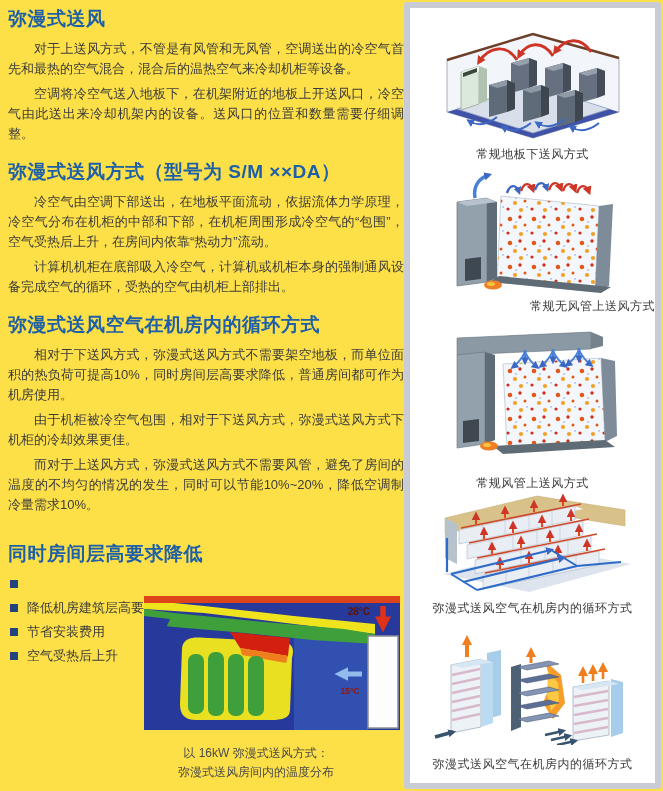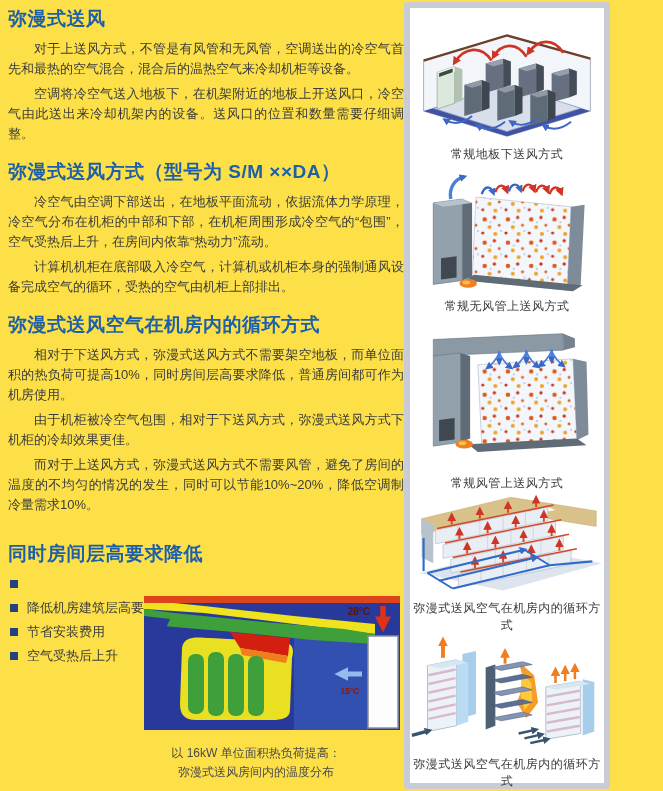--- a/index.html
+++ b/index.html
@@ -20,27 +20,27 @@
   .bullet { display: flex; align-items: center; margin: 0 0 11px 0; height: 13px; }
   .sq { width: 8px; height: 8px; background: #23437f; margin: 0 9px 0 2px; flex: 0 0 auto; }
   .btext { font-size: 13px; color: #3b3b3b; }
 
   
   .thermal-wrap { position: absolute; left: 144px; top: 596px; width: 256px; height: 134px; }
   .thermal-cap { position: absolute; left: 118px; top: 744px; width: 276px; text-align: center;
                  font-size: 12px; line-height: 19px; color: #4a4a4a; }
 
   
-  .right-panel { position: absolute; left: 404px; top: 2px; width: 206px; height: 787px;
+  .right-panel { position: absolute; left: 404px; top: 2px; width: 257px; height: 787px;
                  border: 6px solid #c9ccd4; border-radius: 3px; background: #fff; }
   .fig { position: absolute; left: 0; right: 0; display: flex; justify-content: center; }
   .figcap { position: absolute; left: 0; right: 0; text-align: center; font-size: 12px;
             color: #3a3a3a; letter-spacing: 0.5px; }
   .f1 { top: 12px; }  .c1 { top: 138px; }
-  .f2 { top: 158px; } .c2 { top: 290px; }
+  .f2 { top: 158px; } .c2 { top: 290px; text-align: right; }
   .f3 { top: 310px; } .c3 { top: 458px; margin-top: 9px; }
   .f4 { top: 478px; } .c4 { top: 592px; }
   .f5 { top: 615px; } .c5 { top: 748px; }
   svg { display: block; }
   svg text { font-family: "Liberation Sans", sans-serif; }
 </style>
 </head>
 <body>
 
 <svg width="0" height="0" style="position:absolute" aria-hidden="true">
@@ -133,21 +133,21 @@
       <rect x="224" y="40" width="30" height="92" fill="#fdfdfd" stroke="#8a9098" stroke-width="1.5"></rect>
 
       <line x1="239" y1="10" x2="239" y2="30" stroke="#e03018" stroke-width="5.5" marker-end="url(#mthermred)"></line>
       <text x="226" y="19" text-anchor="end" font-size="10" font-weight="bold" fill="#5e1408">28°C</text>
 
       <line x1="218" y1="78" x2="196" y2="78" stroke="#93bbec" stroke-width="5" marker-end="url(#mcold)"></line>
       <text x="206" y="98" text-anchor="middle" font-size="8.5" font-weight="bold" fill="#8a1810">15°C</text>
     </svg>
   </div>
   <div class="thermal-cap">
-    <div>以 16kW 单位面积热负荷提高：</div>
+    <div>以 16kW 弥漫式送风方式：</div>
     <div>弥漫式送风房间内的温度分布</div>
   </div>
 
   <div class="right-panel">
 
     <div class="fig f1">
       <svg width="200" height="122" viewBox="0 0 200 122">
         <polygon points="14,40 100,14 186,38 186,92 100,118 14,92" fill="#f2f5f9" stroke="#a8aeba" stroke-width="1"></polygon>
         <path d="M14,40 L100,14 L186,38" fill="none" stroke="#6b3f2a" stroke-width="2.4"></path>
         <polygon points="14,92 100,66 186,92 100,118" fill="#4052a8"></polygon>

